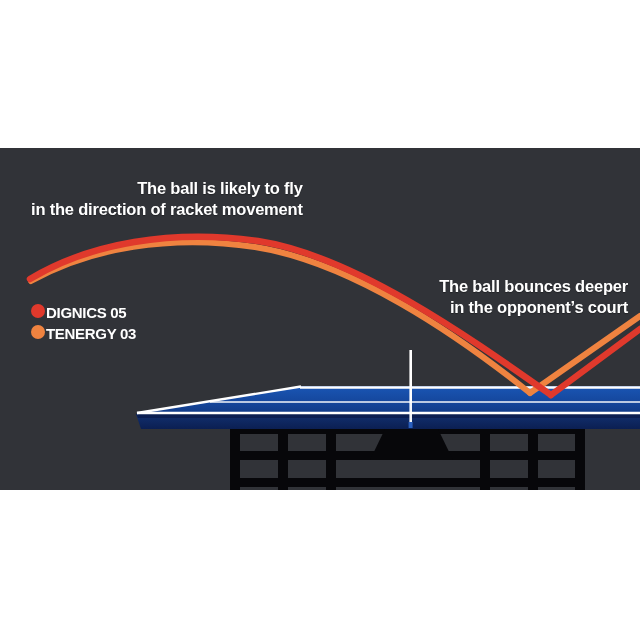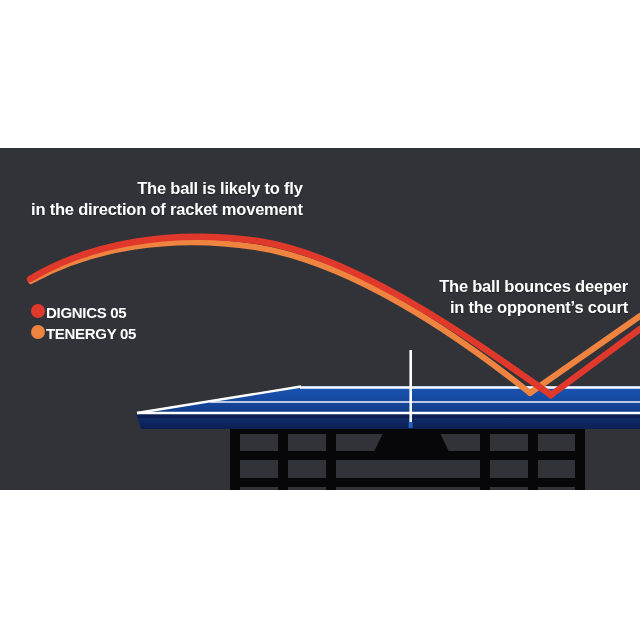--- a/index.html
+++ b/index.html
@@ -150,18 +150,18 @@
     <div class="headline" id="headline-right">The ball bounces deeper
 in the opponent’s court</div>
 
     <div id="legend">
       <div class="legend-item">
         <span class="legend-dot" style="background:#e0392c"></span>
         <span class="legend-label">DIGNICS 05</span>
       </div>
       <div class="legend-item">
         <span class="legend-dot" style="background:#ef8340"></span>
-        <span class="legend-label">TENERGY 05</span>
+        <span class="legend-label">TENERGY 03</span>
       </div>
     </div>
 
   </div>
 </div>
 
 </body></html>

